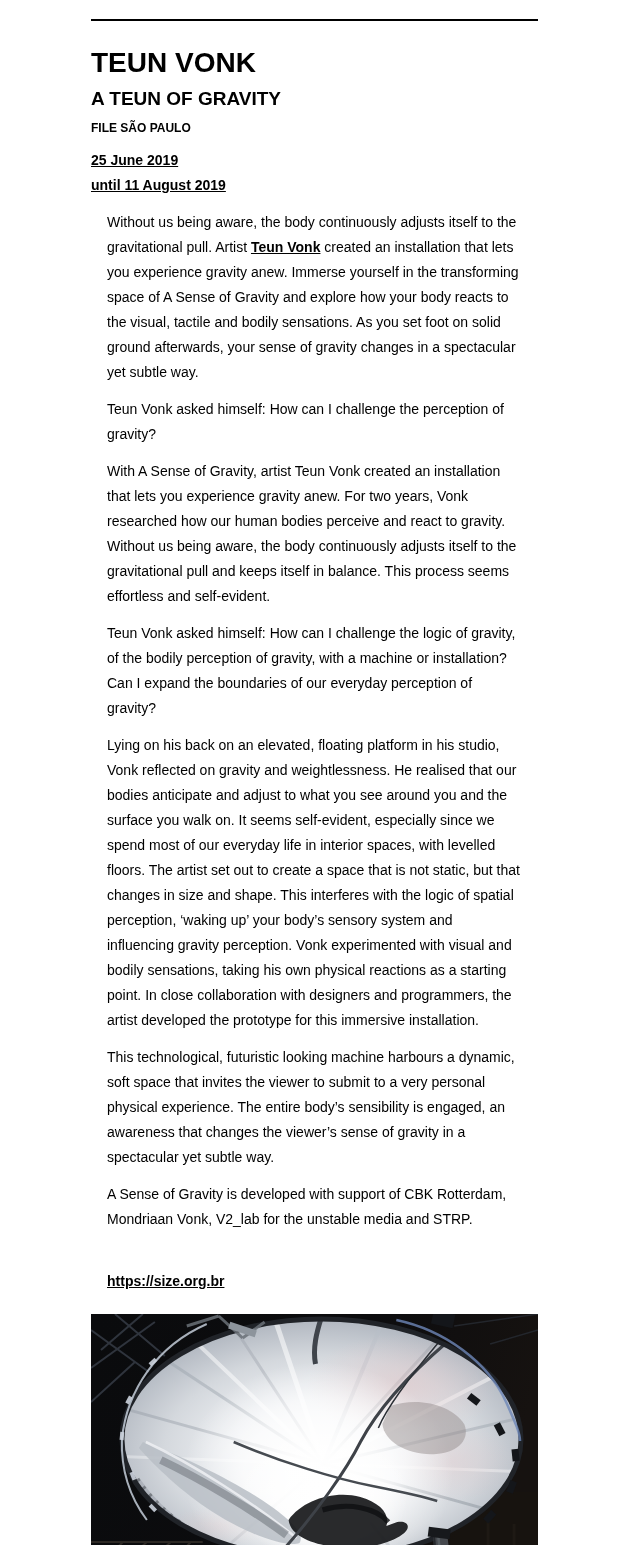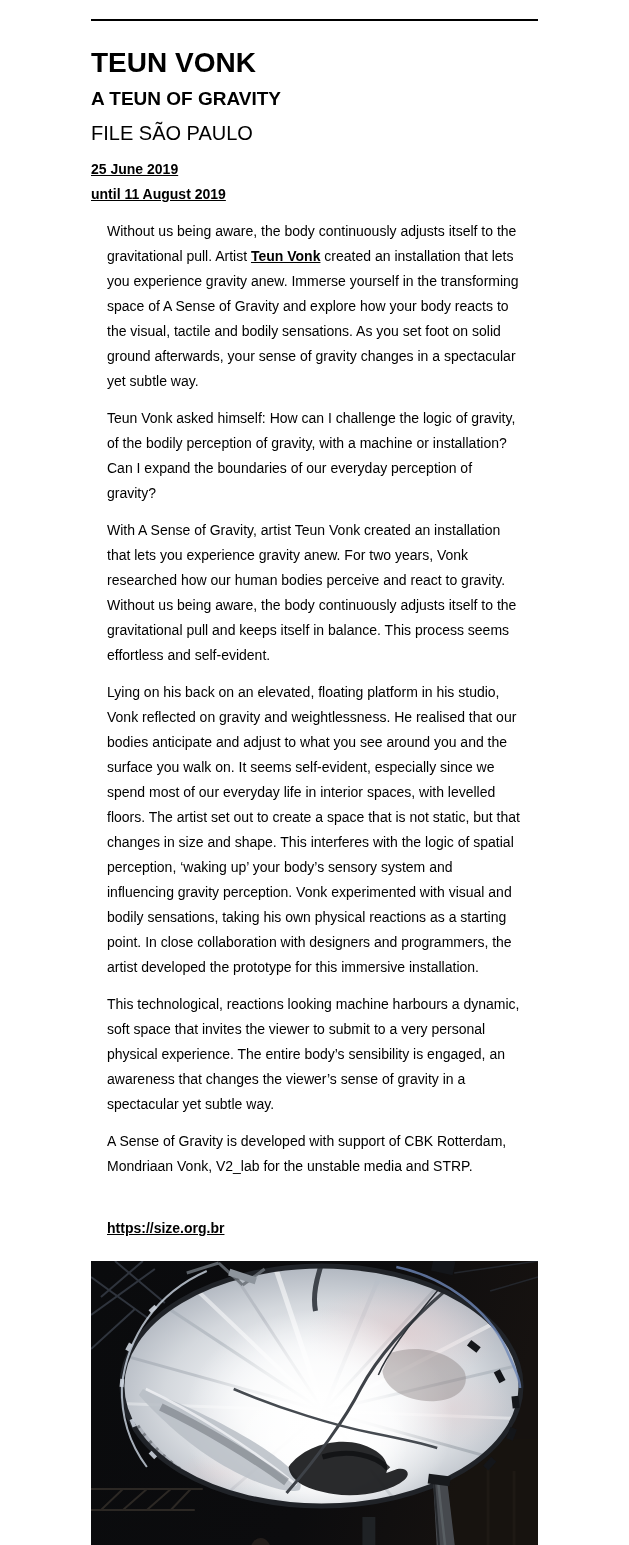--- a/index.html
+++ b/index.html
@@ -27,23 +27,23 @@
     font-weight: bold;
     margin: 26px 0 0 0;
   }
   h2 {
     font-size: 19px;
     line-height: 1.15;
     font-weight: bold;
     margin: 9px 0 0 0;
   }
   h3 {
-    font-size: 20px;
+    font-size: 12px;
     line-height: 1.15;
-    font-weight: normal;
+    font-weight: bold;
     margin: 12px 0 0 0;
   }
   p {
     font-size: 14px;
     line-height: 25px;
     margin: 12px 16px;
   }
   .dates {
     font-weight: bold;
     margin: 12px 0 9px 0;
@@ -75,28 +75,29 @@
 
   <h1>TEUN VONK</h1>
   <h2>A TEUN OF GRAVITY</h2>
   <h3>FILE SÃO PAULO</h3>
 
   <p class="dates"><span>25 June 2019</span><br><span>until 11 August 2019</span></p>
 
 
   <p><span>Without us being aware, the body continuously adjusts itself to the gravitational pull. Artist </span><a class="inline-link">Teun Vonk</a><span> created an installation that lets you experience gravity anew. Immerse yourself in the transforming space of A Sense of Gravity and explore how your body reacts to the visual, tactile and bodily sensations. As you set foot on solid ground afterwards, your sense of gravity changes in a spectacular yet subtle way.</span></p>
 
+  <p>Teun Vonk asked himself: How can I challenge the perception of gravity?</p>
+
+  <p>With A Sense of Gravity, artist Teun Vonk created an installation that lets you experience gravity anew. For two years, Vonk researched how our human bodies perceive and react to gravity. Without us being aware, the body continuously adjusts itself to the gravitational pull and keeps itself in balance. This process seems effortless and self-evident.</p>
 
   <p>Teun Vonk asked himself: How can I challenge the logic of gravity, of the bodily perception of gravity, with a machine or installation? Can I expand the boundaries of our everyday perception of gravity?</p>
 
-  <p>With A Sense of Gravity, artist Teun Vonk created an installation that lets you experience gravity anew. For two years, Vonk researched how our human bodies perceive and react to gravity. Without us being aware, the body continuously adjusts itself to the gravitational pull and keeps itself in balance. This process seems effortless and self-evident.</p>
-
   <p>Lying on his back on an elevated, floating platform in his studio, Vonk reflected on gravity and weightlessness. He realised that our bodies anticipate and adjust to what you see around you and the surface you walk on. It seems self-evident, especially since we spend most of our everyday life in interior spaces, with levelled floors. The artist set out to create a space that is not static, but that changes in size and shape. This interferes with the logic of spatial perception, ‘waking up’ your body’s sensory system and influencing gravity perception. Vonk experimented with visual and bodily sensations, taking his own physical reactions as a starting point. In close collaboration with designers and programmers, the artist developed the prototype for this immersive installation.</p>
 
-  <p>This technological, reactions looking machine harbours a dynamic, soft space that invites the viewer to submit to a very personal physical experience. The entire body’s sensibility is engaged, an awareness that changes the viewer’s sense of gravity in a spectacular yet subtle way.</p>
+  <p>This technological, futuristic looking machine harbours a dynamic, soft space that invites the viewer to submit to a very personal physical experience. The entire body’s sensibility is engaged, an awareness that changes the viewer’s sense of gravity in a spectacular yet subtle way.</p>
 
   <p>A Sense of Gravity is developed with support of CBK Rotterdam, Mondriaan Vonk, V2_lab for the unstable media and STRP.</p>
 
   <p class="links"><br><a class="block-link">https://size.org.br</a></p>
 
   <figure>
     <svg class="photo" viewBox="0 0 448 313" preserveAspectRatio="none" xmlns="http://www.w3.org/2000/svg">
       <defs>
         <linearGradient id="bgGrad" x1="0" y1="0" x2="1" y2="0.2">
           <stop offset="0" stop-color="#0a0b0d"></stop>

